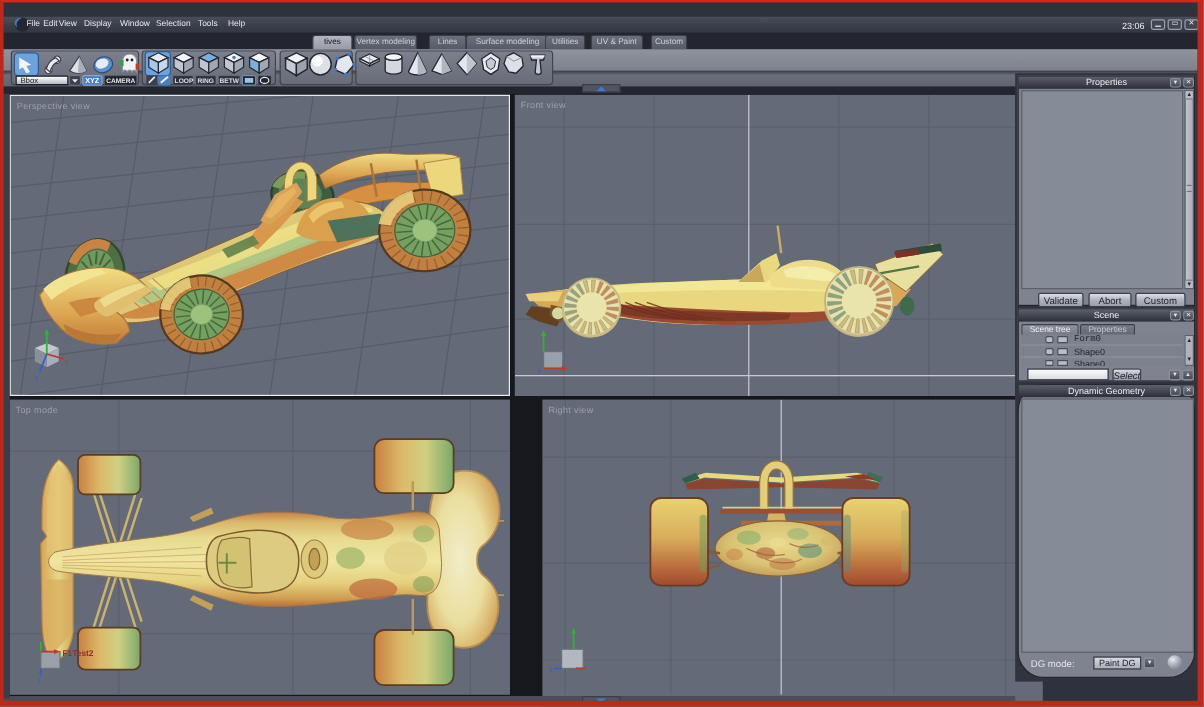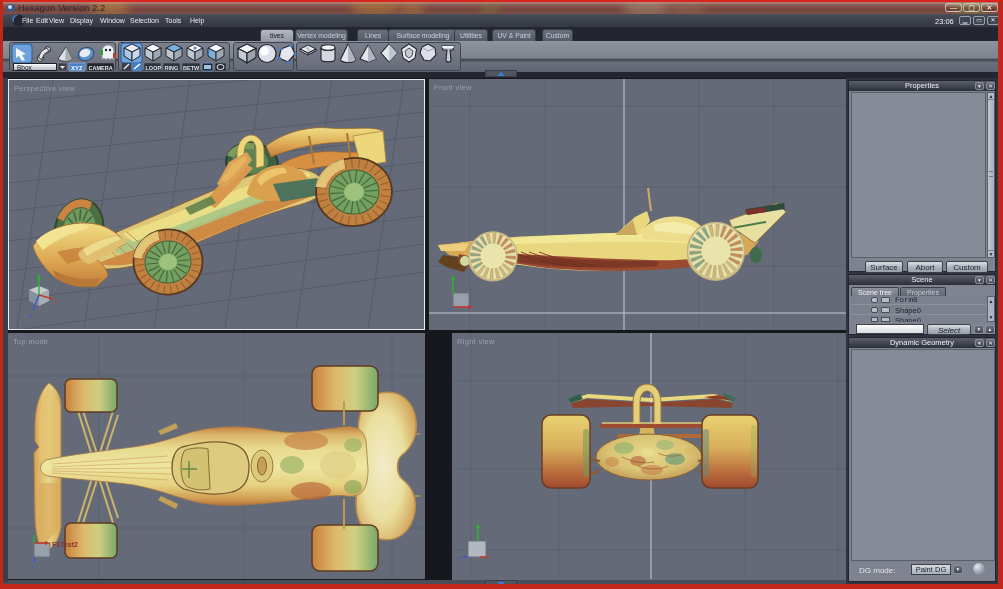--- a/index.html
+++ b/index.html
@@ -24,49 +24,31 @@
 #toolbody{position:absolute;left:0;top:14px;width:996px;height:31px;background:linear-gradient(#8f939d,#7e828d 55%,#40444f 60%,#6a6f7b 70%,#5f6470);}
 .tgroup{position:absolute;top:1px;height:29px;background:linear-gradient(#7b808c,#676c78);border:1px solid #41454f;border-radius:3px;}
 
 #matpal{position:absolute;left:6px;top:2px;width:260px;height:12px;background:linear-gradient(#5e6370,#383c46);border:1px solid #1a1d24;color:#e8eaef;font-size:8px;text-align:center;line-height:11px;z-index:6;}
 .palbtn{position:absolute;top:1.5px;width:9px;height:8px;border:1px solid #8a8f99;border-radius:2px;background:linear-gradient(#6a6f7a,#454a55);color:#e8eaef;font-size:5.5px;line-height:7px;text-align:center;}
 
 #vparea{left:2px;top:78px;width:844px;height:504px;background:#16181d;z-index:3;}
 .vp{position:absolute;background:#646a78;overflow:hidden;}
 .vplabel{position:absolute;left:5px;top:4px;font-size:7.5px;color:#9ba0ab;letter-spacing:.3px;z-index:5;}
 
-#rpanel{left:846px;top:78px;width:152px;height:507px;background:#31343e;z-index:4;}
+#rpanel{left:846px;top:61px;width:152px;height:507px;background:#31343e;z-index:4;}
 .pal{position:absolute;left:2px;width:148px;background:#7e838f;border:1px solid #23262e;}
 .paltitle{position:absolute;left:0;top:0;width:100%;height:10px;background:linear-gradient(#5a5f6b,#2c2f38);color:#eceef2;font-size:7.5px;text-align:center;line-height:10px;}
 .btn3{position:absolute;height:12px;background:linear-gradient(#dcdfe5,#aeb3bd 50%,#999fab);border:1px solid #3c4049;border-radius:2px;color:#1c1f26;font-size:8px;text-align:center;line-height:11px;}
 
 #bstrip{left:2px;top:580px;width:844px;height:5px;background:#4a4e59;z-index:4;}
 svg{display:block;}
 </style></head>
 <body>
 <div id="win">
 
-<div id="titlebar" class="abs">
-  <div class="blob" style="left:88px;top:-2px;width:40px;height:15px;background:#c8923f;opacity:.5;"></div>
-  <div class="blob" style="left:348px;top:-2px;width:50px;height:14px;background:#bf8538;opacity:.55"></div>
-  <div class="blob" style="left:398px;top:2px;width:24px;height:10px;background:#c89240;opacity:.5"></div>
-  <div class="blob" style="left:478px;top:0px;width:20px;height:11px;background:#7a8440;opacity:.5"></div>
-  <div class="blob" style="left:620px;top:-2px;width:48px;height:15px;background:#a89278;opacity:.55"></div>
-  <div class="blob" style="left:668px;top:1px;width:36px;height:11px;background:#977a58;opacity:.5"></div>
-  <div class="blob" style="left:950px;top:-2px;width:36px;height:14px;background:#78903e;opacity:.55"></div>
-  <div style="position:absolute;left:0;top:0;width:100%;height:2px;background:rgba(255,205,195,.22)"></div>
-  <svg width="10" height="10" style="position:absolute;left:4px;top:1px">
-        <circle cx="5" cy="5" r="4" fill="#3a5a8c"></circle>
-        <circle cx="4" cy="4" r="2" fill="#cfe0f2"></circle>
-      </svg>
-  <div id="titletext">Hexagon Version 2.2</div>
-  <div class="winbtn" style="left:943px;width:17px;">—</div>
-  <div class="winbtn" style="left:961px;width:17px;">▢</div>
-  <div class="winbtn" style="left:979px;width:17px;">✕</div>
-</div>
 
 <div id="menubar" class="abs">
   <svg width="13" height="13" style="position:absolute;left:10px;top:0px">
         <circle cx="6.5" cy="6.5" r="6" fill="#23262e"></circle>
         <path d="M2.5 9 A5 5 0 0 1 6.5 1.5 A4 4 0 0 0 2.5 9Z" fill="#4a78c0"></path>
       </svg>
   <span class="mi" style="left:20px">File</span>
   <span class="mi" style="left:34px">Edit</span>
   <span class="mi" style="left:47px">View</span>
   <span class="mi" style="left:68px">Display</span>
@@ -834,21 +816,21 @@
     <div class="paltitle">Properties
       <div class="palbtn" style="left:126px;top:1px">▾</div>
       <div class="palbtn" style="left:137px;top:1px">✕</div>
     </div>
     <div style="position:absolute;left:2px;top:11px;width:135px;height:166px;background:#858b97;border:1px solid #5a5f6a;"></div>
     <div style="position:absolute;left:138px;top:11px;width:8px;height:166px;background:linear-gradient(90deg,#c2c6cd,#a9aeb8);border:1px solid #5a5f6a;">
       <div style="position:absolute;left:0px;top:0px;width:6px;height:7px;background:#b8bcc4;border-bottom:1px solid #777c88;font-size:5px;text-align:center;line-height:7px;color:#23262e">▲</div>
       <div style="position:absolute;left:0px;bottom:0px;width:6px;height:7px;background:#b8bcc4;border-top:1px solid #777c88;font-size:5px;text-align:center;line-height:7px;color:#23262e">▼</div>
       <div style="position:absolute;left:1px;top:78px;width:4px;height:6px;border-top:1px solid #777;border-bottom:1px solid #777"></div>
     </div>
-    <div class="btn3" style="left:16px;top:180px;width:38px;">Surface</div>
+    <div class="btn3" style="left:16px;top:180px;width:38px;">Validate</div>
     <div class="btn3" style="left:58px;top:180px;width:36px;">Abort</div>
     <div class="btn3" style="left:97px;top:180px;width:42px;">Custom</div>
   </div>
 
   <div class="pal" style="top:196px;height:61px;">
     <div class="paltitle">Scene
       <div class="palbtn" style="left:126px;top:1px">▾</div>
       <div class="palbtn" style="left:137px;top:1px">✕</div>
     </div>
     <div style="position:absolute;left:2px;top:12px;width:48px;height:9px;background:linear-gradient(#8d929d,#767b87);border:1px solid #3c4049;border-bottom:none;border-radius:2px 2px 0 0;color:#f0f2f6;font-size:7px;text-align:center;line-height:9px;">Scene tree</div>
@@ -868,26 +850,26 @@
             <span style="position:absolute;left:20px;top:1px;width:7px;height:5px;background:#b8bdc6;border:1px solid #4a4e58;"></span>
             <span style="position:absolute;left:30px;top:1px;width:9px;height:5px;background:#b8bdc6;border:1px solid #4a4e58;"></span>
             <span style="position:absolute;left:44px;top:0px;">Shape0</span>
           </div>
     </div>
     <div style="position:absolute;left:138px;top:21px;width:8px;height:26px;background:#aeb3bd;border:1px solid #5a5f6a;">
       <div style="font-size:5px;text-align:center;color:#23262e;line-height:8px;">▲</div>
       <div style="position:absolute;bottom:0;width:100%;font-size:5px;text-align:center;color:#23262e;line-height:8px;">▼</div>
     </div>
     <div style="position:absolute;left:7px;top:49px;width:68px;height:10px;background:linear-gradient(#fdfdfd,#d8dbe0);border:1px solid #3c4049;"></div>
-    <div class="btn3" style="left:78px;top:49px;width:44px;height:11px;font-style:italic;">Select</div>
+    <div class="btn3" style="left:78px;top:49px;width:24px;height:11px;font-style:italic;">Select</div>
     <div class="palbtn" style="left:125px;top:50px;width:10px;height:9px;">▾</div>
     <div class="palbtn" style="left:136px;top:50px;width:10px;height:9px;">▴</div>
   </div>
 
-  <div class="pal" style="top:259px;height:245px;">
+  <div class="pal" style="top:259px;height:245px;border-radius:22px;">
     <div class="paltitle">Dynamic Geometry
       <div class="palbtn" style="left:126px;top:1px">▾</div>
       <div class="palbtn" style="left:137px;top:1px">✕</div>
     </div>
     <div style="position:absolute;left:2px;top:11px;width:144px;height:212px;background:#858b97;border:1px solid #5a5f6a;"></div>
     <div style="position:absolute;left:10px;top:228px;font-size:8px;color:#e4e6ec;">DG mode:</div>
     <div style="position:absolute;left:62px;top:226px;width:40px;height:11px;background:linear-gradient(#d8dbe1,#a9aeb8);border:1px solid #3c4049;font-size:7.5px;text-align:center;line-height:10px;color:#1c1f26;">Paint DG</div>
     <div class="palbtn" style="left:104px;top:227px;width:10px;height:9px;">▾</div>
     <div style="position:absolute;left:124px;top:225px;width:12px;height:12px;border-radius:50%;background:radial-gradient(circle at 35% 30%,#e8eaee,#9298a4 60%,#6a707c);"></div>
   </div>

